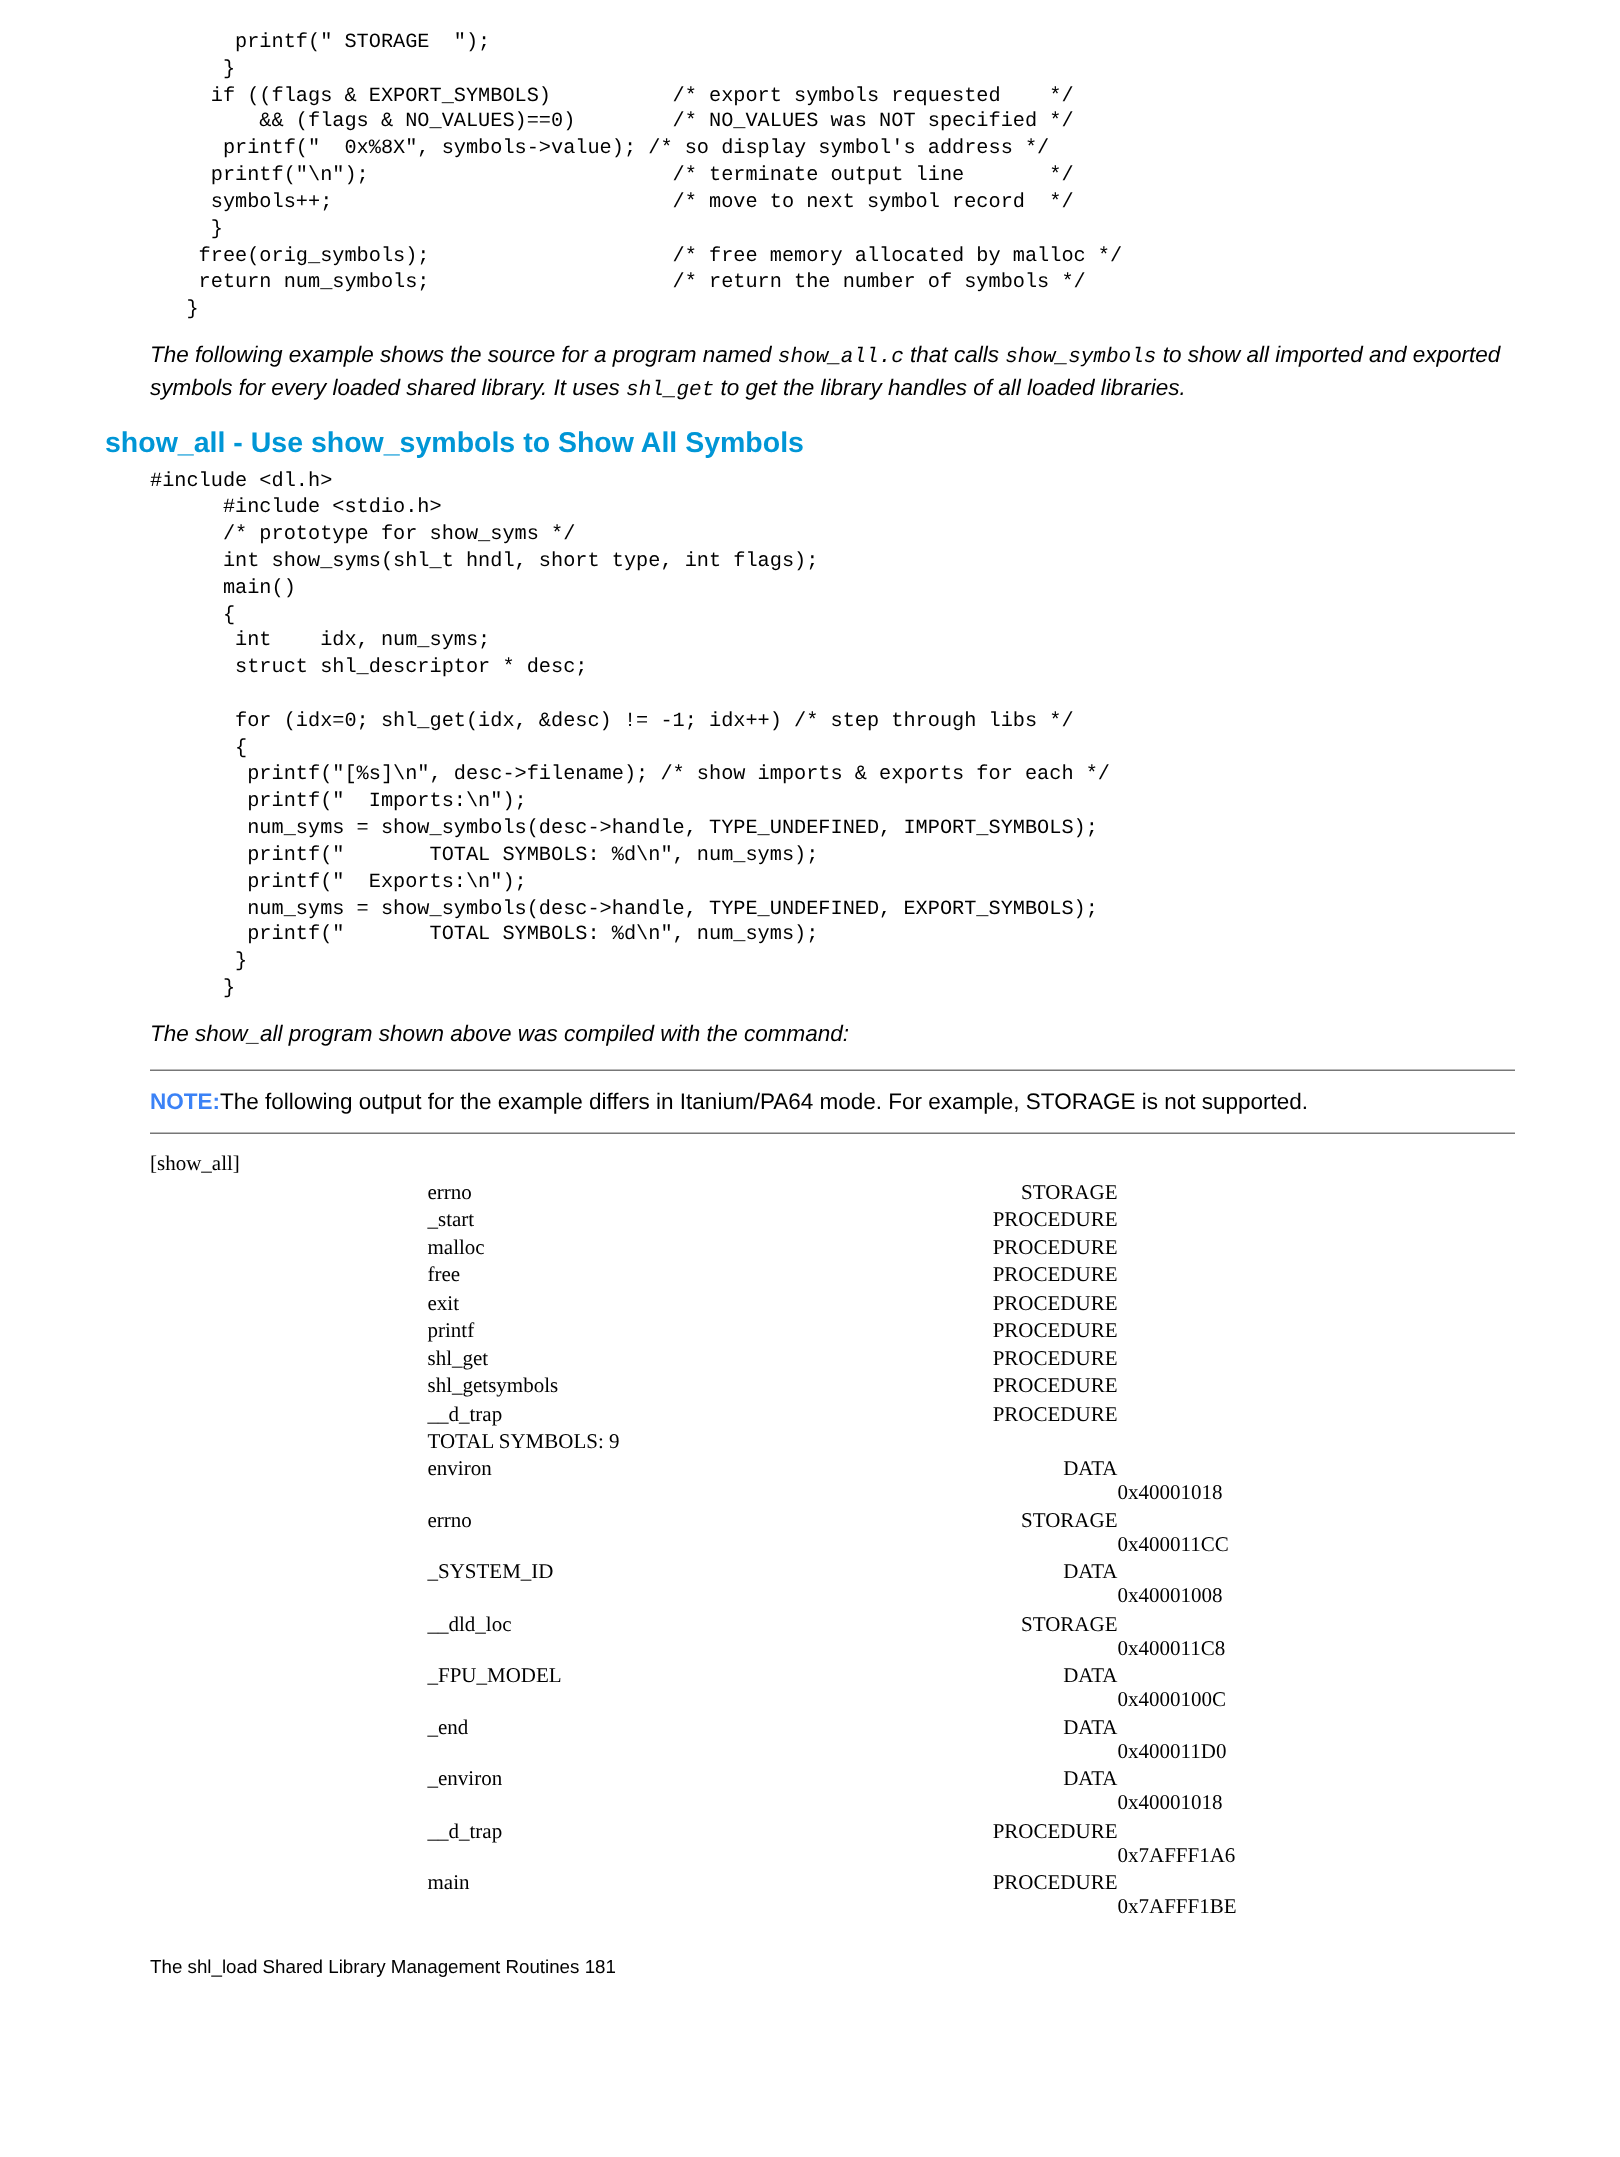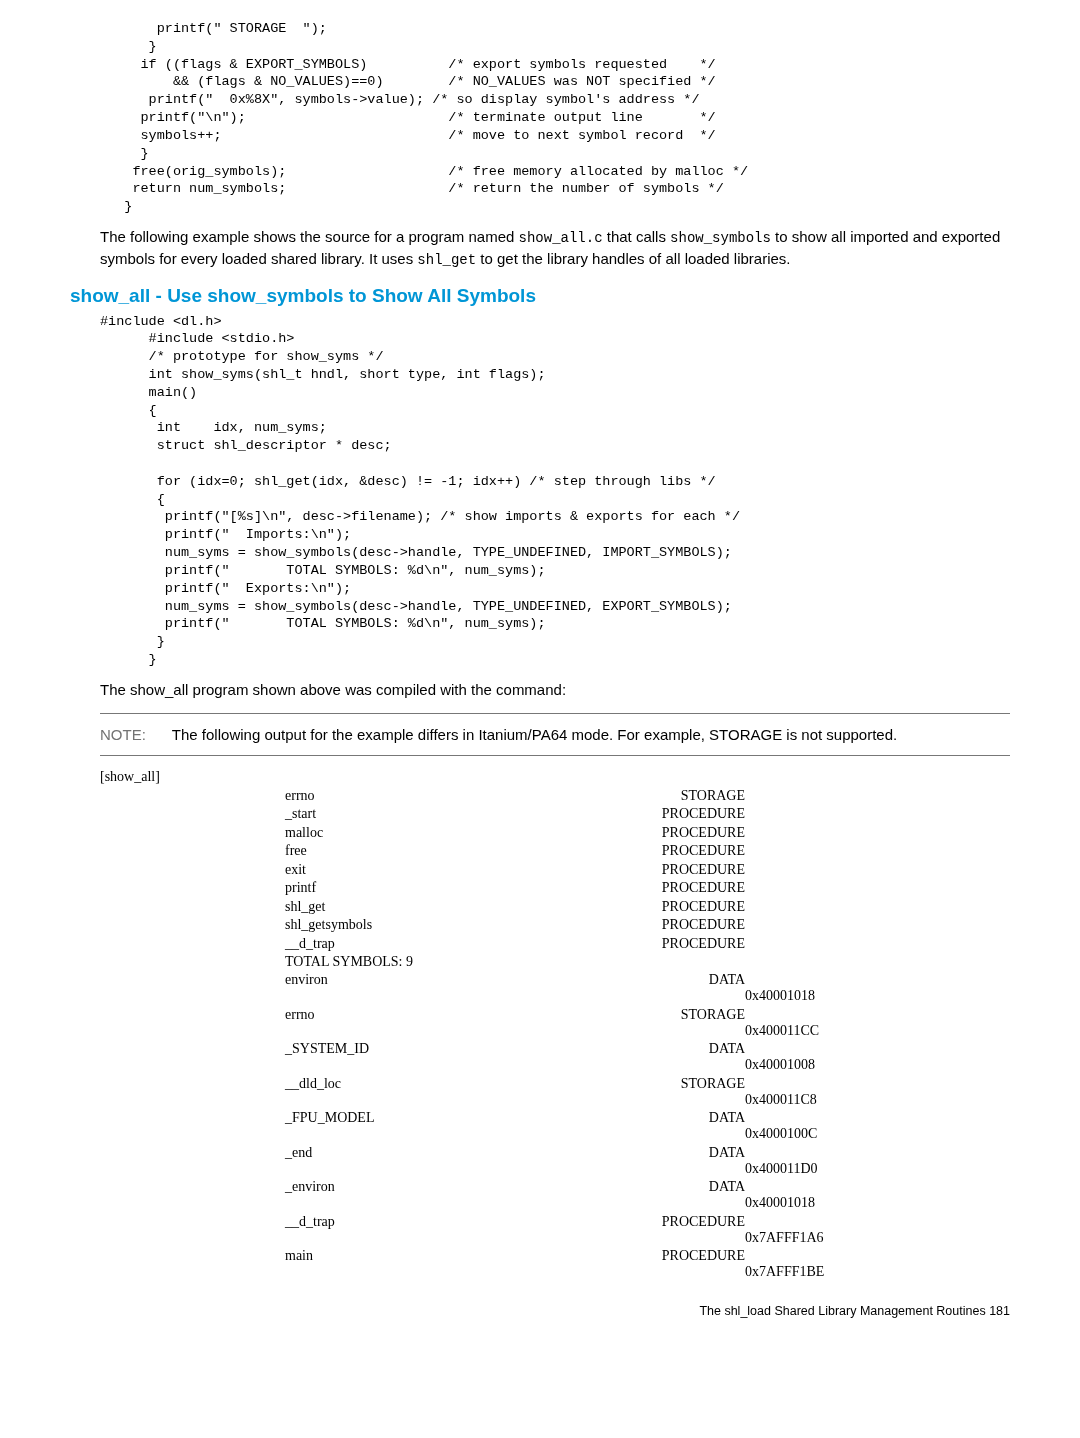--- a/index.html
+++ b/index.html
@@ -17,46 +17,46 @@
     font-family: "Courier New", Courier, monospace;
     font-size: 13.5px;
     line-height: 1.32;
     margin: 0;
     white-space: pre;
   }
   .body-text {
     font-size: 15px;
     line-height: 1.45;
     margin: 10px 0;
+    font-style: italic;
   }
   .section-heading {
     color: #0096d6;
     font-size: 19px;
     font-weight: bold;
     margin: 14px 0 6px -30px;
   }
   .mono {
     font-family: "Courier New", Courier, monospace;
     font-size: 14px;
   }
   .note-block {
     border-top: 1px solid #777;
     border-bottom: 1px solid #777;
     padding: 10px 0;
     margin: 12px 0;
     font-size: 15px;
     line-height: 1.45;
   }
   .note-label {
-    color: #737373;
-    font-weight: normal;
-    margin-right: 26px;
+    color: #3b82f6;
+    font-weight: bold;
+    margin-right: 0;
   }
   .footer {
-    text-align: right;
     font-size: 12.5px;
     margin-top: 22px;
     color: #000;
   }
   .output-table {
     font-family: Liberation Serif, serif;
     font-size: 14px;
     line-height: 1.32;
   }
   .output-row {

